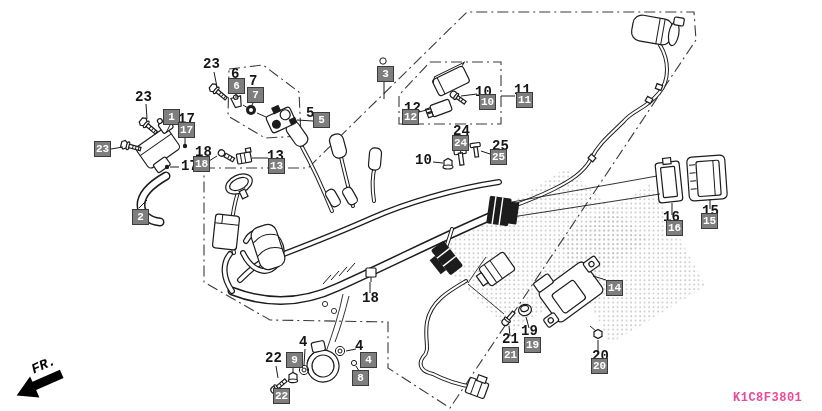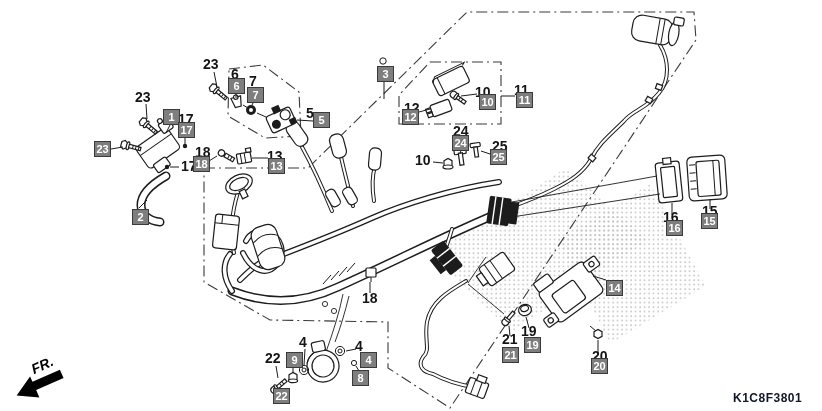--- a/index.html
+++ b/index.html
@@ -1,27 +1,27 @@
 <!DOCTYPE html>
 <html><head>
 <meta charset="utf-8">
 <style>
   html,body{margin:0;padding:0;background:#fff;}
   .stage{position:relative;width:822px;height:411px;background:#fff;overflow:hidden;
-         font-family:Liberation Sans, sans-serif;}
+         font-family:Liberation Mono, monospace;}
   .art{position:absolute;left:0;top:0;}
   
   .pl{position:absolute;font-size:14px;font-weight:700;color:#151515;line-height:14px;
       white-space:nowrap;z-index:3;}
   
   .pb{position:absolute;width:17px;height:16px;box-sizing:border-box;background:#7e7e7e;
       border:1px solid #3a3a3a;color:#fff;font-size:11px;font-weight:700;line-height:14px;
       text-align:center;z-index:4;cursor:pointer;}
   .code{position:absolute;left:733px;top:391px;font-size:12px;font-weight:700;
-        letter-spacing:.5px;color:#0f172a;z-index:3;}
+        letter-spacing:.5px;color:#ec4899;z-index:3;}
   .fr{position:absolute;left:31px;top:357px;font-size:14px;font-weight:800;font-style:italic;
       color:#000;transform:rotate(-24deg);z-index:3;}
   
   .ln{stroke:#1c1c1c;stroke-width:1;fill:none;}
   .lt{stroke:#1c1c1c;stroke-width:.9;fill:none;}
   .dash{stroke:#3a3a3a;stroke-width:1.1;fill:none;stroke-dasharray:11 4 2 4;}
   .w9{stroke:#1c1c1c;stroke-width:9;fill:none;stroke-linecap:round;}
   .w9i{stroke:#fff;stroke-width:6;fill:none;stroke-linecap:round;}
   .w6{stroke:#1c1c1c;stroke-width:6;fill:none;stroke-linecap:round;}
   .w6i{stroke:#fff;stroke-width:3.5;fill:none;stroke-linecap:round;}

